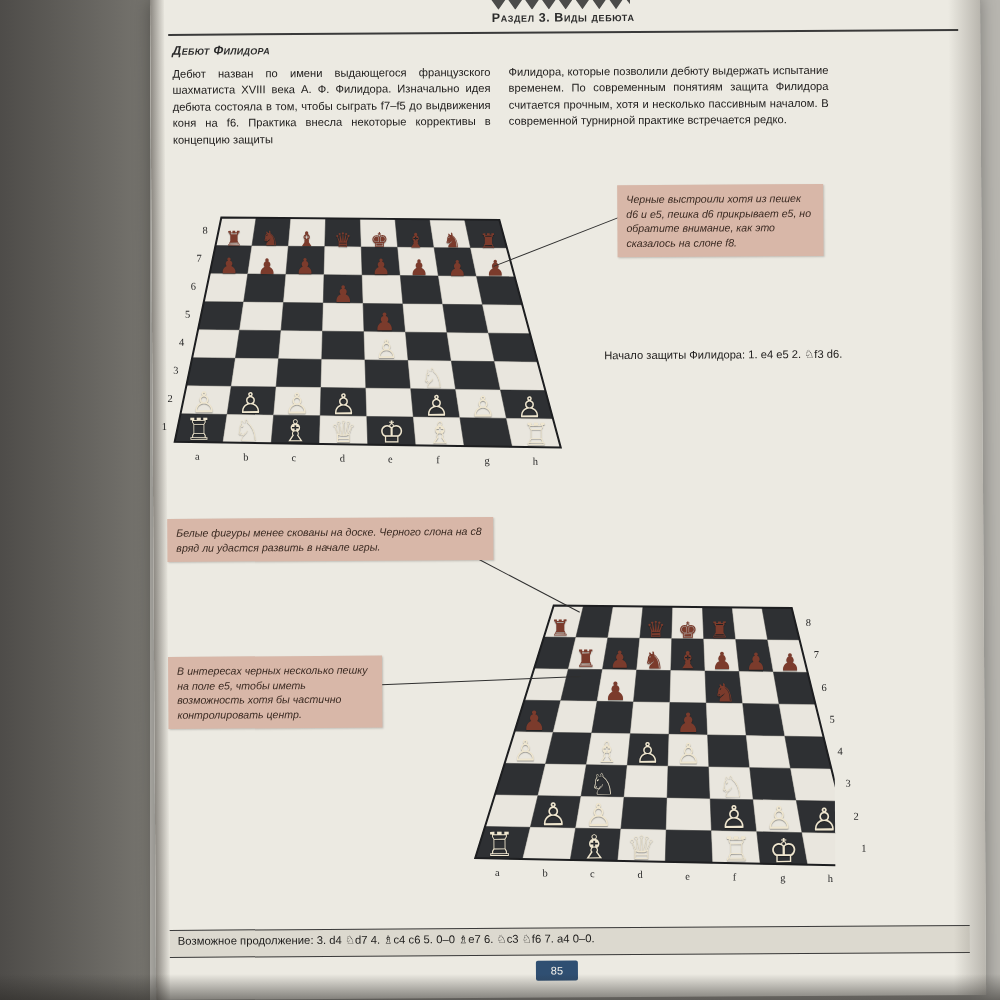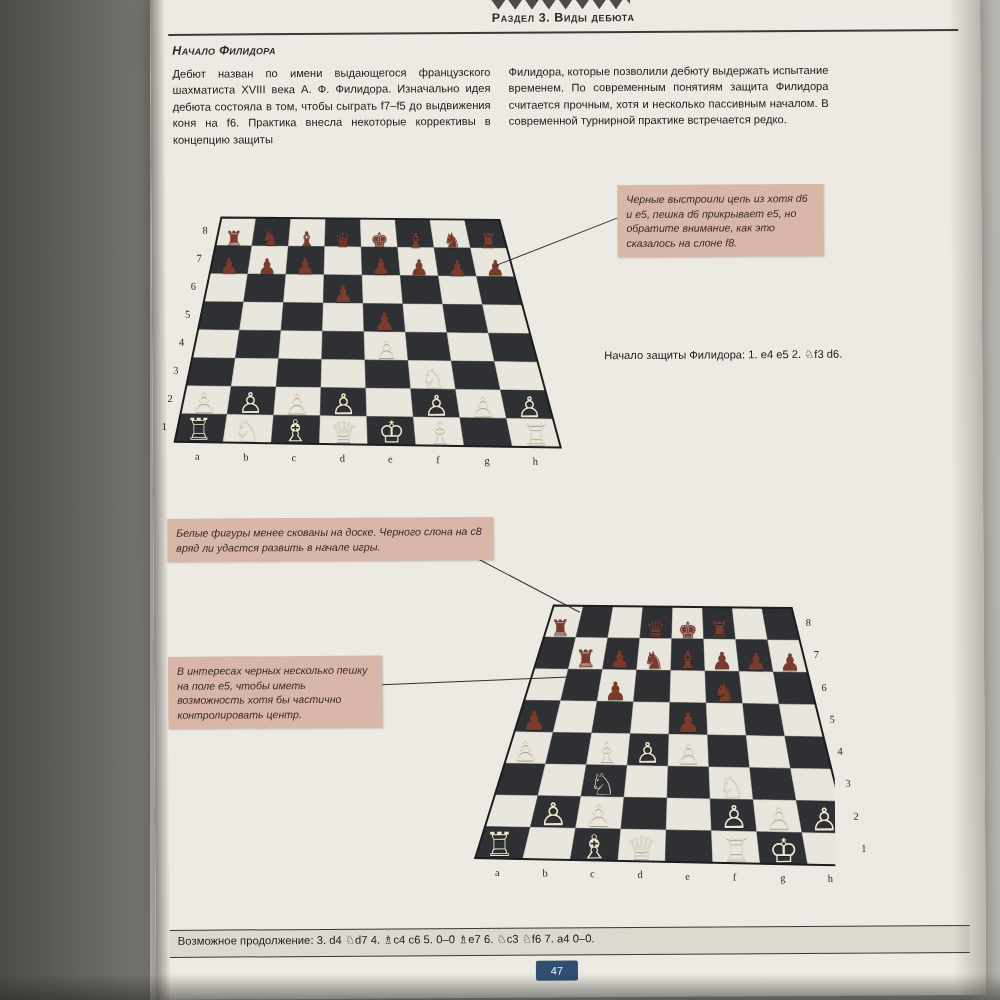--- a/index.html
+++ b/index.html
@@ -200,21 +200,21 @@
 <div class="page">
   <div class="gutter-dark"></div>
 
   <div class="sheet">
 
     <div class="topdeco"></div>
 
     <div class="header-title">Раздел 3. Виды дебюта</div>
     <div class="header-rule"></div>
 
-    <div class="section-title">Начало Филидора</div>
+    <div class="section-title">Дебют Филидора</div>
     <div class="col col-left">Дебют назван по имени выдающегося французского шахматиста XVIII века А. Ф. Филидора. Изначально идея дебюта состояла в том, чтобы сыграть f7–f5 до выдвижения коня на f6. Практика внесла некоторые коррективы в концепцию защиты</div>
     <div class="col col-right">Филидора, которые позволили дебюту выдержать испытание временем. По современным понятиям защита Филидора считается прочным, хотя и несколько пассивным началом. В современной турнирной практике встречается редко.</div>
 
     <div class="caption-move">Начало защиты Филидора: 1. e4 e5 2. ♘f3 d6.</div>
 
     <div class="board-wrap" id="board-top" style="left: 10px; top: 150px; width: 420px; height: 360px;">
         <svg width="420" height="360" style="position: absolute; left: 0px; top: 0px;">
           <polygon points="60,68 94.75,68.5 90.4375,96.5625 54,96" fill="#e9e6de" stroke="#cfcbc1" stroke-width="0.5"></polygon>
           <polygon points="94.75,68.5 129.5,69 126.875,97.125 90.4375,96.5625" fill="#2e3033" stroke="#26282a" stroke-width="0.5"></polygon>
           <polygon points="129.5,69 164.25,69.5 163.3125,97.6875 126.875,97.125" fill="#e9e6de" stroke="#cfcbc1" stroke-width="0.5"></polygon>
@@ -444,32 +444,32 @@
         <div class="piece white" style="left: 469.277px; top: 279.562px; font-size: 31.4286px;">♙</div>
         <div class="piece white" style="left: 144.195px; top: 303.048px; font-size: 33px;">♖</div>
         <div class="piece white" style="left: 238.973px; top: 305.538px; font-size: 33px;">♗</div>
         <div class="piece white" style="left: 286.362px; top: 306.784px; font-size: 33px;">♕</div>
         <div class="piece white" style="left: 381.14px; top: 309.274px; font-size: 33px;">♖</div>
         <div class="piece white" style="left: 428.529px; top: 310.52px; font-size: 33px;">♔</div>
       </div>
 
     <div class="leader" style="left:342px; top:268px; width:136px; transform: rotate(-21deg);"></div>
     <div class="callout" style="left:466px; top:188px; width:188px;">
-      <span>Черные выстроили цепь из хотя d6 и e5, пешка d6 прикрывает e5, но обратите внимание, как это сказалось на слоне f8.</span>
+      <span>Черные выстроили хотя из пешек d6 и e5, пешка d6 прикрывает e5, но обратите внимание, как это сказалось на слоне f8.</span>
     </div>
 
     <div class="leader" style="left:320px; top:558px; width:120px; transform: rotate(28deg);"></div>
     <div class="callout" style="left:14px; top:519px; width:308px;">
       <span>Белые фигуры менее скованы на доске. Черного слона на с8 вряд ли удастся развить в начале игры.</span>
     </div>
 
     <div class="leader" style="left:215px; top:686px; width:212px; transform: rotate(-2deg);"></div>
     <div class="callout" style="left:14px; top:657px; width:196px;">
       <span>В интересах черных несколько пешку на поле e5, чтобы иметь возможность хотя бы частично контролировать центр.</span>
     </div>
 
     <div class="footer-bar"></div>
     <div class="footer-text">Возможное продолжение: 3. d4 ♘d7 4. ♗c4 c6 5. 0–0 ♗e7 6. ♘c3 ♘f6 7. a4 0–0.</div>
-    <div class="page-number">47</div>
+    <div class="page-number">85</div>
   </div>
 
   <div class="bottom-shadow"></div>
 </div>
 
 </body></html>

